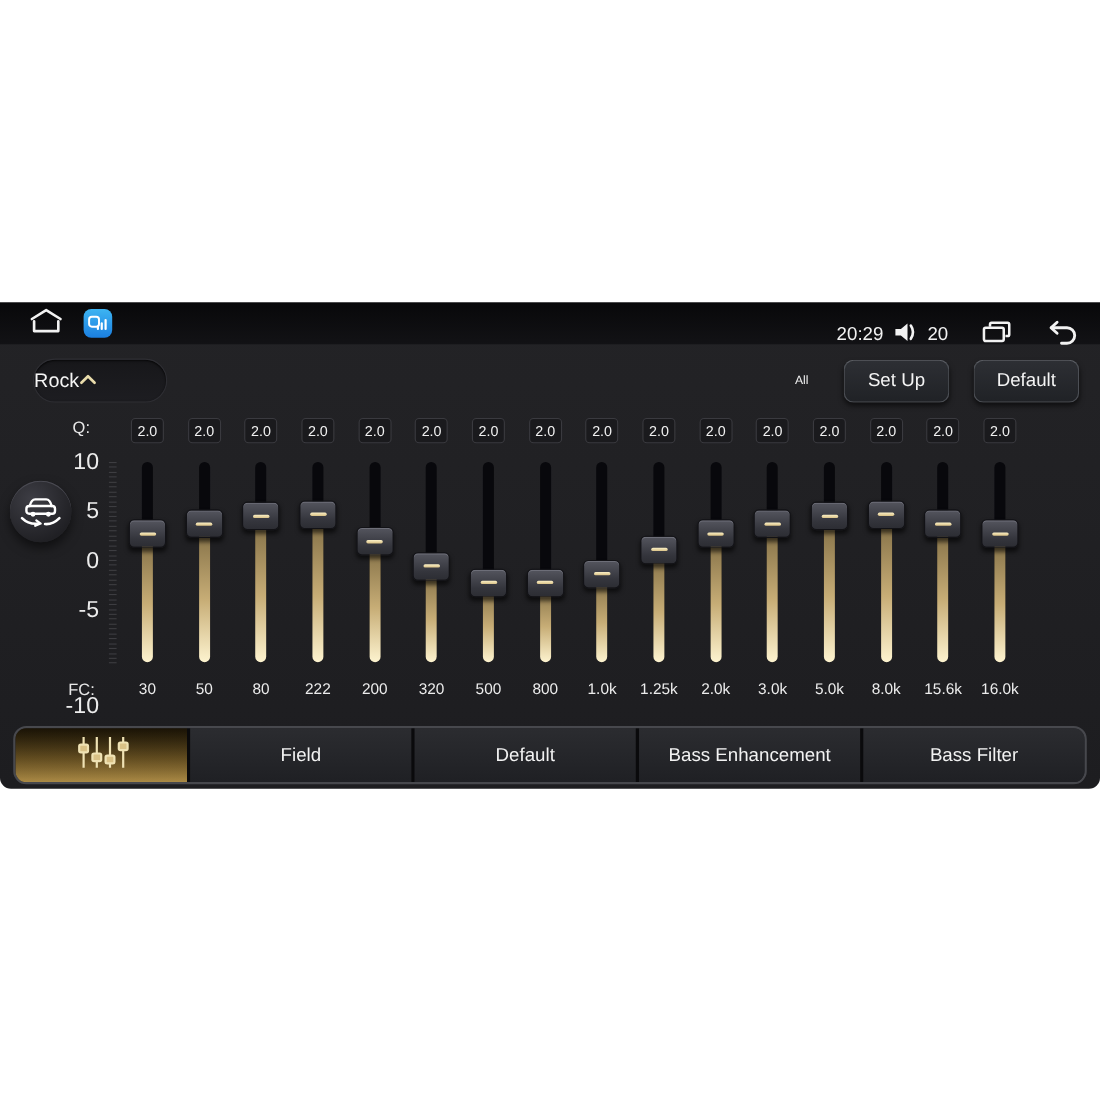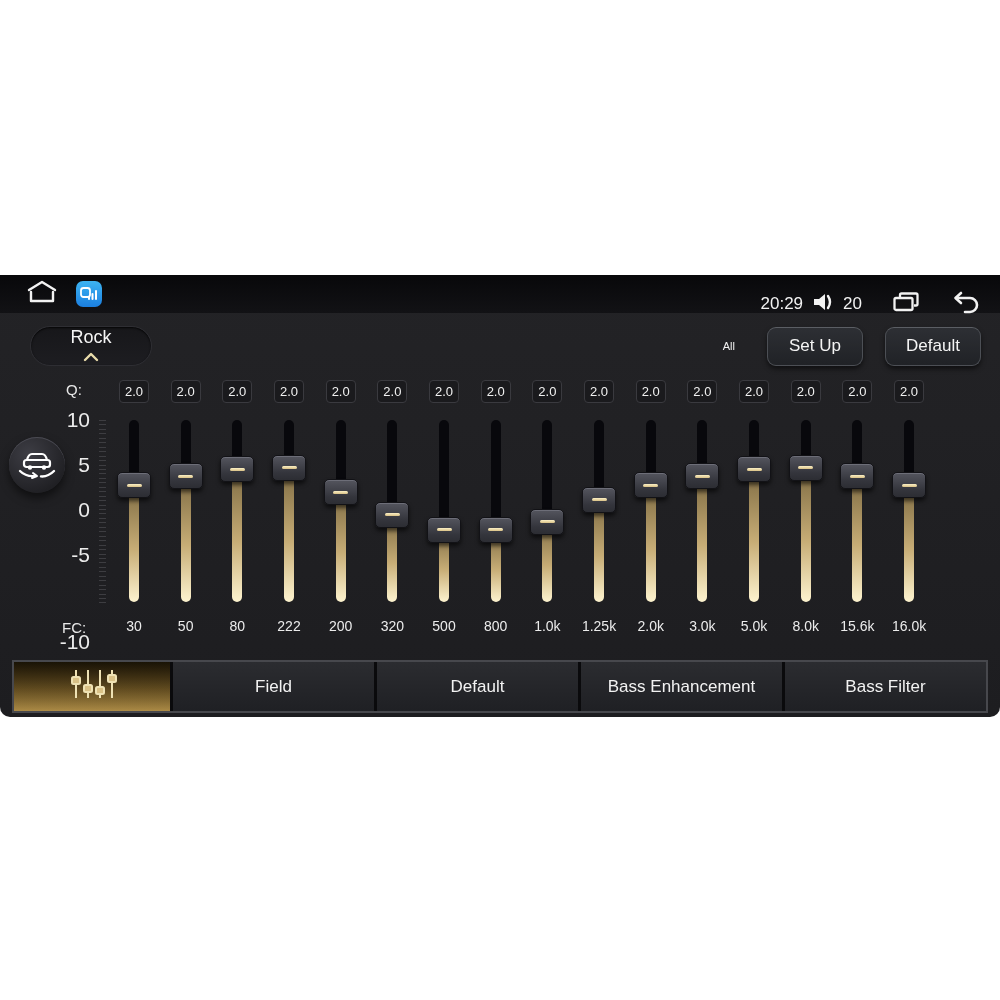--- a/index.html
+++ b/index.html
@@ -11,21 +11,21 @@
     background:linear-gradient(#08080a,#121215);display:flex;align-items:center;}
   .sb-left{display:flex;align-items:center;gap:18px;margin-left:26px;}
   .sb-right{display:flex;align-items:center;margin-left:auto;margin-right:18px;gap:8px;margin-top:20px;}
   .sb-text{color:#f2f2f2;font-size:17px;}
   .app-badge{width:26px;height:26px;border-radius:7px;
     background:linear-gradient(#3db4f2,#1b7fe0);display:flex;align-items:center;justify-content:center;}
   .sb-gap{width:14px;}
   
   .preset-pill{position:absolute;top:51px;left:30px;width:120px;height:38px;border-radius:20px;
     background:linear-gradient(#17171a,#1d1d21);border:1px solid #2e2e33;
-    box-shadow:inset 0 1px 2px rgba(0,0,0,.8);display:flex;align-items:center;justify-content:flex-start;gap:0;flex-direction:column;}
+    box-shadow:inset 0 1px 2px rgba(0,0,0,.8);display:flex;align-items:center;justify-content:flex-start;gap:0;}
   .preset-pill .lbl{color:#f5f5f5;font-size:18px;}
   .toolbar-right{position:absolute;top:51px;right:19px;height:40px;display:flex;align-items:center;gap:22px;}
   .all-lbl{color:#f2f2f2;font-size:11px;margin-right:10px;}
   .btn{min-width:96px;height:39px;border-radius:9px;padding:0 16px;box-sizing:border-box;
     background:linear-gradient(#2d2f34,#202226);border:1px solid #4c4f55;border-top-color:#5b5e64;
     box-shadow:0 3px 5px rgba(0,0,0,.55);color:#f4f4f4;font-size:17px;
     display:flex;align-items:center;justify-content:center;}
   
   .row-label{position:absolute;color:#e8e8e8;font-size:15px;}
   .q-row-label{top:106px;left:66px;}
@@ -50,21 +50,21 @@
     color:#ececec;font-size:21px;}
   .db-axis{position:absolute;top:0;left:50px;width:40px;height:442px;}
   .db-ruler{position:absolute;top:145px;left:99px;width:8px;height:184px;}
   .tick{position:absolute;left:0;width:7px;height:1px;background:#3d3d41;}
   
   .car-fab{position:absolute;top:162px;left:9px;width:56px;height:56px;border-radius:50%;
     background:radial-gradient(circle at 35% 30%,#3d3d44,#202024 75%);
     box-shadow:0 5px 10px rgba(0,0,0,.55),inset 0 1px 0 #4a4a52;
     display:flex;align-items:center;justify-content:center;}
   
-  .tab-bar{position:absolute;left:12px;top:385px;width:976px;height:53px;border-radius:0;
+  .tab-bar{position:absolute;left:12px;top:385px;width:976px;height:53px;border-radius:12px;
     border:2px solid #47484d;background:#212125;display:flex;overflow:hidden;box-sizing:border-box;}
   .tab{flex:1;display:flex;align-items:center;justify-content:center;
     background:linear-gradient(#2b2c30,#1f2024);color:#f2f2f2;font-size:17px;}
   .tab-icon-tab{flex:0 0 156px;background:linear-gradient(#17110552,#17110500),linear-gradient(#1b1406,#6d5524 55%,#ab8a45);}
   .tab-divider{flex:0 0 3px;background:#0a0a0c;}
 </style>
 </head>
 <body>
 
 <div class="screen">

